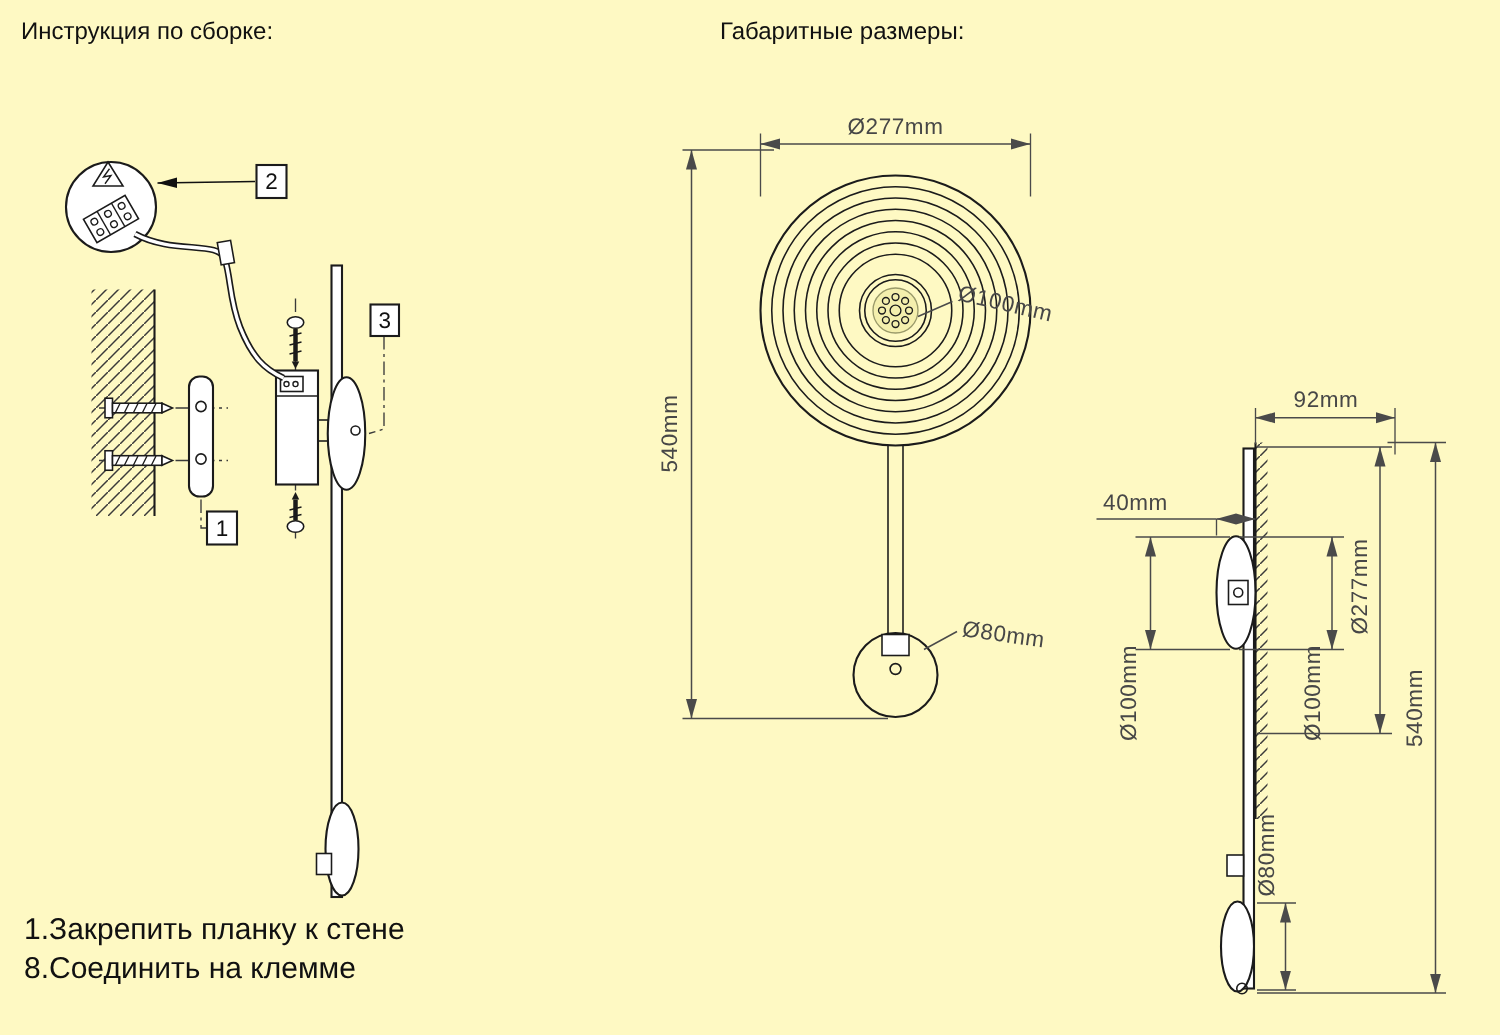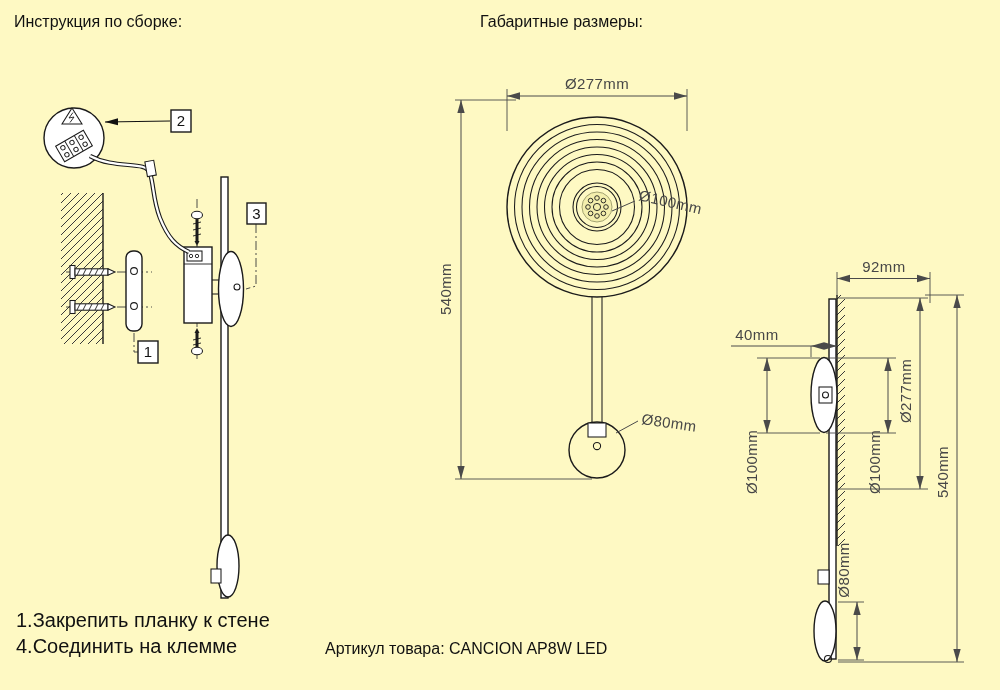--- a/index.html
+++ b/index.html
@@ -253,17 +253,16 @@
         <line x1="838" y1="602" x2="864" y2="602" class="extline"></line>
         <line x1="838" y1="660" x2="864" y2="660" class="extline"></line>
         <line x1="857" y1="602" x2="857" y2="660" class="dimline" marker-start="url(#arr)" marker-end="url(#arr)"></line>
         <text transform="translate(849,570) rotate(-90)" text-anchor="middle" class="dimtxt">Ø80mm</text>
       </g>
     </g>
   </svg>
 
   <div id="steps">
     <div>1.Закрепить планку к стене</div>
-    <div>4.Соединить на клемме</div>
+    <div>8.Соединить на клемме</div>
   </div>
 
-  <div id="article">Артикул товара: CANCION AP8W LED</div>
 </div>
 
 </body></html>

